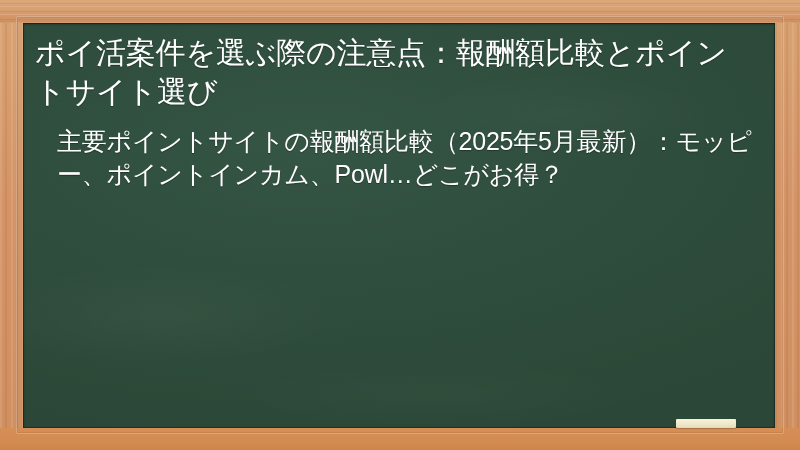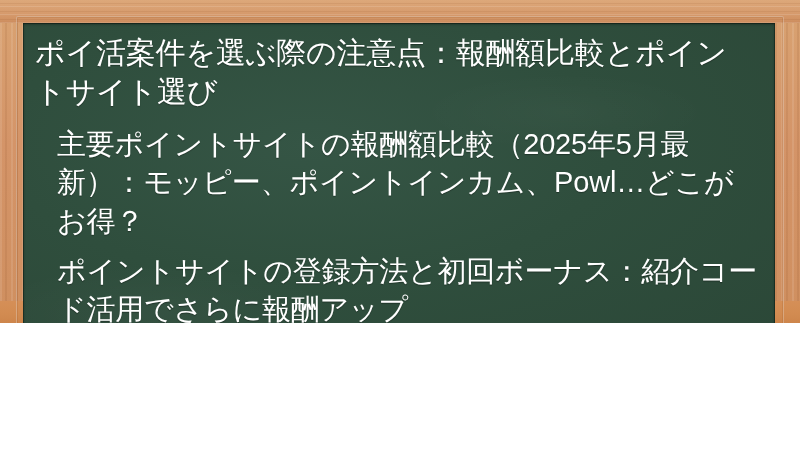--- a/index.html
+++ b/index.html
@@ -3,21 +3,21 @@
 <meta charset="utf-8">
 <style>
   html, body {
     margin: 0;
     padding: 0;
     background: #ffffff;
   }
   #stage {
     position: relative;
     width: 800px;
-    height: 323px;
+    height: 450px;
     overflow: hidden;
     font-family: "Liberation Sans", "DejaVu Sans", sans-serif;
   }
 
   
   .frame {
     position: absolute;
     inset: 0;
     background:
       repeating-linear-gradient(
@@ -109,21 +109,21 @@
     text-shadow: 0 1px 1px rgba(0,0,0,0.35);
     white-space: pre-wrap;
   }
   .list {
     margin: 0;
     padding: 14px 16px 0 34px;
     list-style: none;
   }
   .list-item {
     color: #ffffff;
-    font-size: 29px;
+    font-size: 25px;
     line-height: 1.32;
     font-weight: 400;
     letter-spacing: -0.2px;
     text-shadow: 0 1px 1px rgba(0,0,0,0.32);
     margin: 0 0 12px 0;
   }
 
   
   .chalk {
     position: absolute;
@@ -144,19 +144,18 @@
   <div class="rail-bottom"></div>
   <div class="bevel"></div>
 
   <div class="board"></div>
 
   <div class="content">
     <h1 class="title">ポイ活案件を選ぶ際の注意点：報酬額比較とポイントサイト選び</h1>
 
     <ul class="list">
       <li class="list-item">主要ポイントサイトの報酬額比較（2025年5月最新）：モッピー、ポイントインカム、Powl…どこがお得？</li>
-      <li class="list-item">ポイントサイトの登録方法と初回ボーナス：紹介コード活用でさらに報酬アップ</li>
     </ul>
   </div>
 
   <div class="chalk"></div>
 
 </div>
 
 </body></html>

